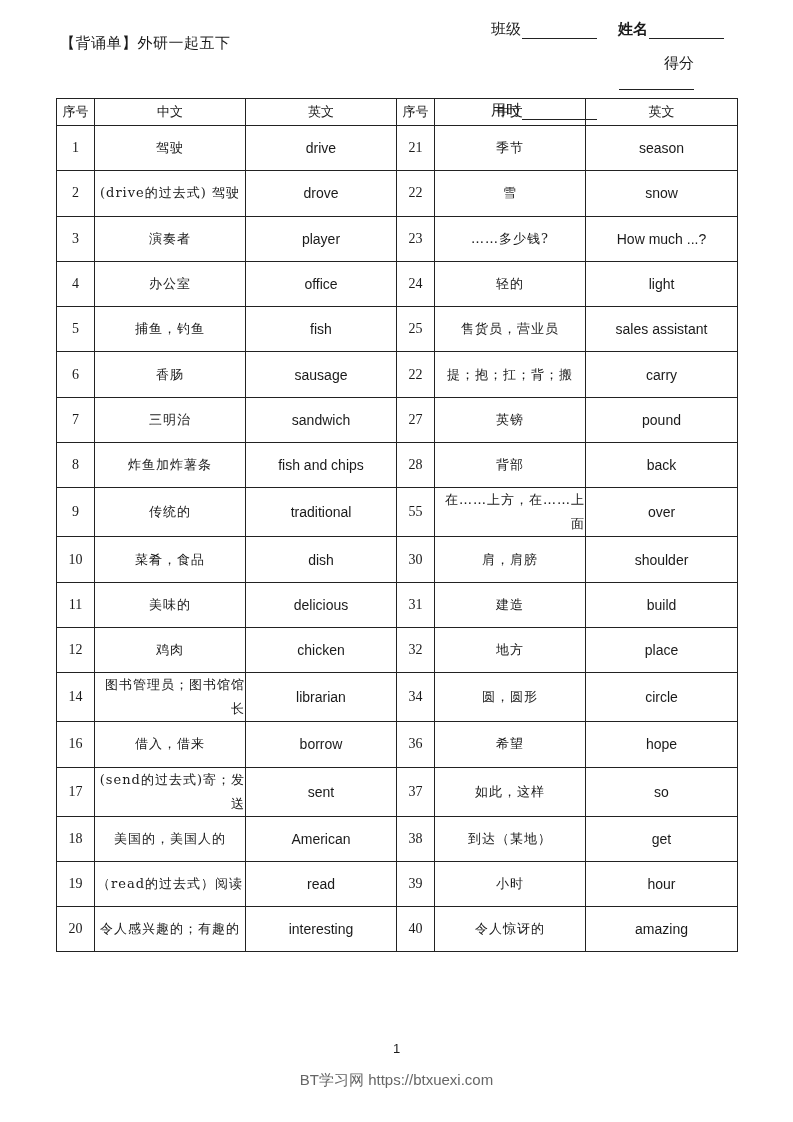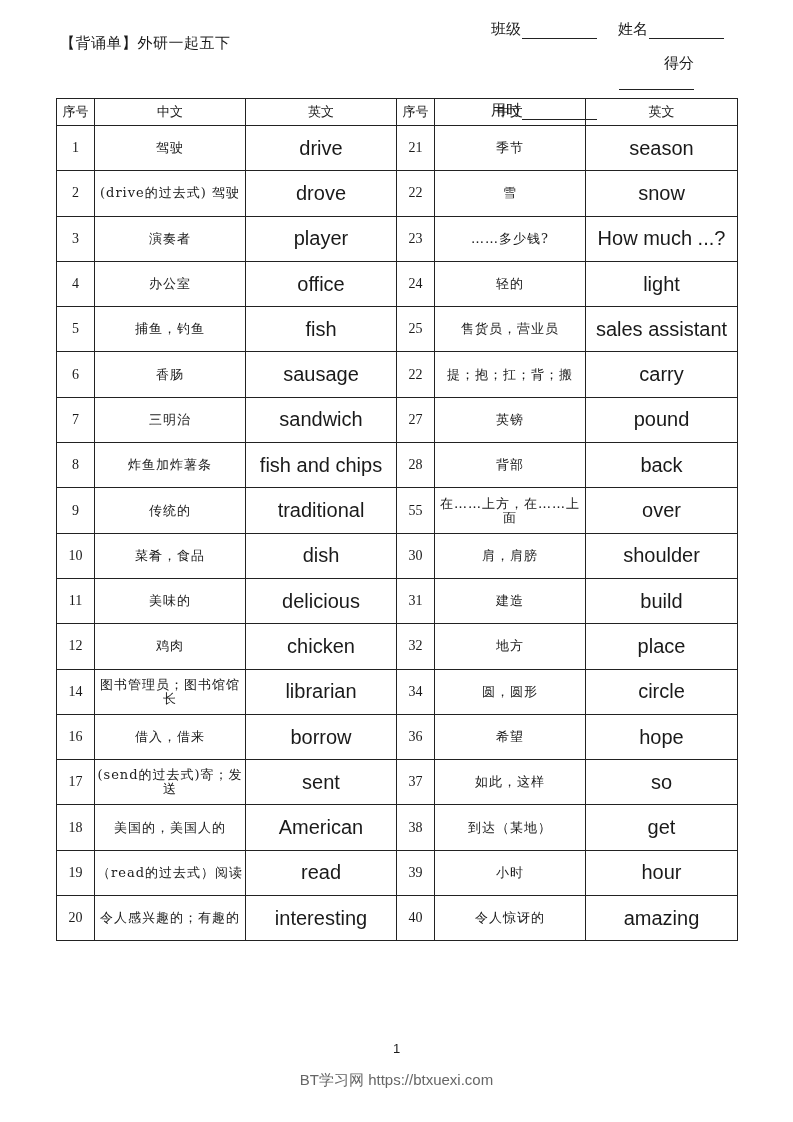--- a/index.html
+++ b/index.html
@@ -7,35 +7,35 @@
          font-family: "DejaVu Serif", "Liberation Serif", serif; color: #1a1a1a; }
   .title { position: absolute; left: 60px; top: 34px; font-size: 15px; letter-spacing: 0.5px; }
   .field { position: absolute; font-size: 15px; display: flex; align-items: flex-end; }
   .field .line { display: inline-block; width: 75px; border-bottom: 1.5px solid #222; height: 16px; margin-left: 1px; }
   table.vocab { position: absolute; left: 56px; top: 98px; border-collapse: collapse; width: 681px; table-layout: fixed; }
   table.vocab td, table.vocab th { border: 1px solid #222; padding: 0; text-align: center; vertical-align: middle; overflow: hidden; }
   table.vocab th { height: 26px; font-weight: normal; font-size: 13px; }
   table.vocab td { height: 44.3px; }
   td.num { font-family: "Liberation Serif", "DejaVu Serif", serif; font-size: 14px; }
   td.zh { font-size: 13px; letter-spacing: 1px; }
-  td.zh.wrap { text-align: center; line-height: 14px; padding-left: 0; }
-  td.en { font-family: "Liberation Sans", "DejaVu Sans", sans-serif; font-size: 20px; }
+  td.zh.wrap { text-align: right; line-height: 24px; padding-left: 0; }
+  td.en { font-family: "Liberation Sans", "DejaVu Sans", sans-serif; font-size: 14px; }
   .pageno { position: absolute; left: 0; width: 793px; top: 1041px; text-align: center; font-family: "Liberation Sans", sans-serif; font-size: 13px; }
   .footer { position: absolute; left: 0; width: 793px; top: 1071px; text-align: center; font-family: "Liberation Sans", "DejaVu Sans", sans-serif; font-size: 15px; color: #666; }
 </style>
 </head>
 <body>
 
 <div class="title">【背诵单】外研一起五下</div>
 
 <div class="field" style="left:491px; top:20px;">
   <span>班级</span>
   <span class="line"></span>
 </div>
-<div class="field" style="left:618px; top:20px;">
+<div class="field" style="left:618px; top:20px;font-weight:bold;">
   <span>姓名</span>
   <span class="line"></span>
 </div>
 <div class="field" style="left:491px; top:54px;margin-top:47px;">
   <span>用时</span>
   <span class="line"></span>
 </div>
 <div class="field" style="left:618px; top:54px;flex-direction:column;">
   <span>得分</span>
   <span class="line"></span>

